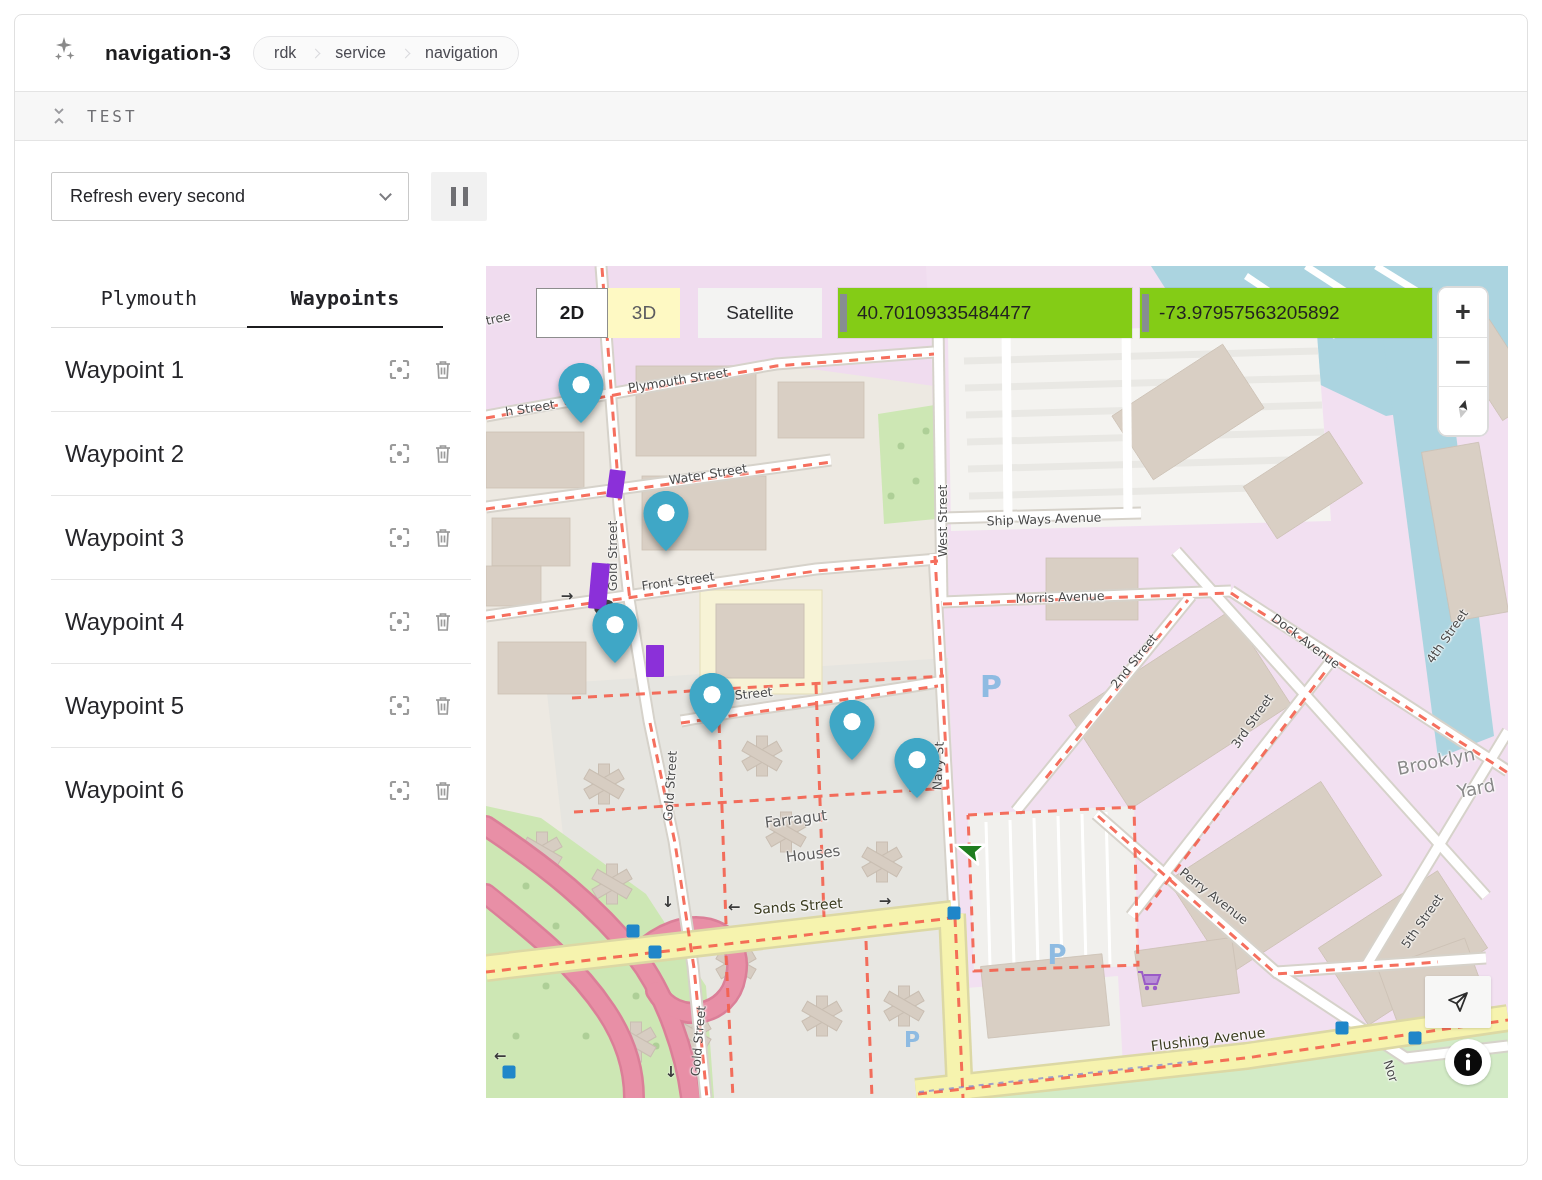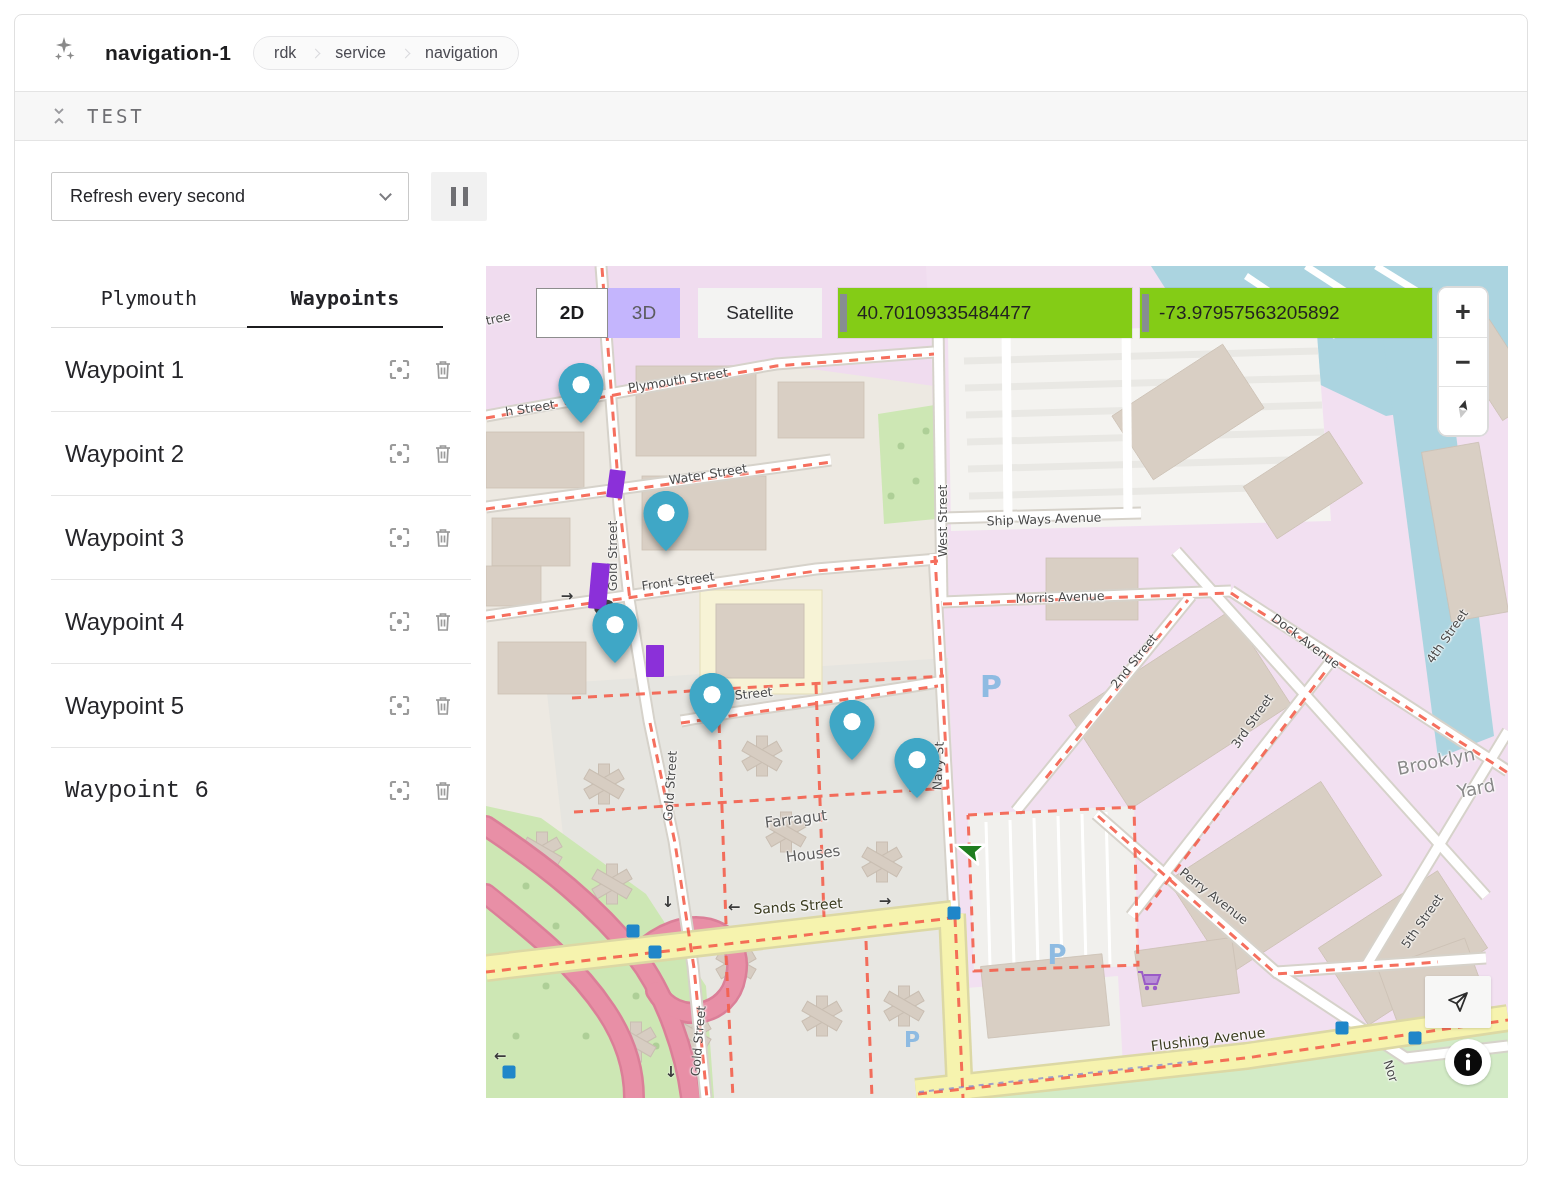--- a/index.html
+++ b/index.html
@@ -13,21 +13,21 @@
   .hdr h1 { font-size:21px; font-weight:bold; color:#1d1d1f; letter-spacing:.2px; }
   .crumbs { display:flex; align-items:center; gap:16px; background:#fafafa; border:1px solid #e6e6e8;
             border-radius:999px; padding:7px 20px; }
   .crumbs span.c { font-size:16px; color:#4a4a52; }
   .crumb-sep { width:7px; height:7px; border:solid #d9d9dc; border-width:0 1.5px 1.5px 0;
                transform:rotate(-45deg); margin-top:1px; }
 
   
   .bar { height:50px; background:#f7f7f7; border-top:1px solid #e4e4e4; border-bottom:1px solid #e4e4e4;
          display:flex; align-items:center; gap:20px; padding:0 36px; cursor:pointer; }
-  .bar .bar-label { font-family:"DejaVu Sans Mono",monospace; font-size:19px; letter-spacing:3px; color:#6f6f73; }
+  .bar .bar-label { font-family:"DejaVu Sans Mono",monospace; font-size:16px; letter-spacing:3px; color:#6f6f73; }
   .bar svg { flex:0 0 auto; }
   .do-bar { margin-top:auto; border-bottom:none; height:50px; }
 
   
   .ctl-row { padding:31px 36px 30px 36px; display:flex; gap:22px; align-items:center; }
   .select { width:358px; height:49px; border:1px solid #c9c9c9; border-radius:2px; background:#fff;
             display:flex; align-items:center; justify-content:space-between; padding:16px 18px; cursor:pointer; }
   .select .sel-label { font-size:18px; color:#26262a; }
   .chev-dn { width:9px; height:9px; border:solid #7c7c80; border-width:0 2px 2px 0; transform:rotate(45deg); margin-top:-4px; }
   .pause-btn { width:56px; height:49px; background:#f1f1f1; border:none; border-radius:2px; cursor:pointer;
@@ -35,21 +35,21 @@
   .pause-btn i { display:block; width:5px; height:19px; background:#6f6f73; }
 
   
   .main-row { display:flex; padding:15px 0 0 36px; height:847px; }
   .panel { width:420px; flex:0 0 aupx; flex-shrink:0; margin-right:15px; }
   .tabs { display:flex; margin-top:20px; font-family:"DejaVu Sans Mono",monospace; }
   .tab { width:196px; text-align:center; font-size:20px; color:#242428; padding-bottom:16px; cursor:pointer; }
   .tab.inactive { border-bottom:1px solid #dcdcdc; }
   .tab.active { font-weight:bold; border-bottom:2px solid #1c1c1e; }
   .wp-row { height:84px; display:flex; align-items:center; border-bottom:1px solid #e5e5e5; padding-right:6px; }
-  .wp-row:last-child { border-bottom:none;font-family:Liberation Mono, monospace; }
+  .wp-row:last-child { border-bottom:none; }
   .wp-name { flex:1; font-size:24px; color:#26262a; padding-left:14px; }
   .icon-btn { background:none; border:none; cursor:pointer; width:44px; height:44px;
               display:flex; align-items:center; justify-content:center; }
 
   
   .map { position:relative; width:1022px; height:832px; overflow:hidden; background:#ede9e2; cursor:grab; }
   .map-bg { position:absolute; inset:0; }
   .map-ov { position:absolute; inset:0; }
   .mlabel { position:absolute; font-family:"DejaVu Sans",sans-serif; font-size:12.5px; color:#4a4a4a;
             white-space:nowrap; pointer-events:none;
@@ -63,21 +63,21 @@
   .mobstacle { position:absolute; border-radius:1px; }
   .mpin { position:absolute; width:46px; height:60px; transform:translate(-50%,-100%); cursor:pointer; }
   .mpin svg { filter:drop-shadow(0 4px 3px rgba(0,0,0,.35)); }
   .mrobot { position:absolute; width:36px; height:36px; transform:translate(-50%,-50%); }
 
   
   .map-topbar { position:absolute; left:38px; top:22px; display:flex; align-items:flex-start; }
   .mode-group { display:flex;padding-left:12px; }
   .mode-btn { width:72px; height:50px; font-size:19px; cursor:pointer; font-family:"Liberation Sans",sans-serif; }
   .mode-btn.active { background:#fff; border:1px solid #8d8d8d; font-weight:bold; color:#1c1c1e; }
-  .mode-btn.idle { background:#c4b5fd; border:none; color:#5c5c60; }
+  .mode-btn.idle { background:#fef9c3; border:none; color:#5c5c60; }
   .sat-btn { margin-left:18px; width:124px; height:50px; background:#f3f3f2; border:none; font-size:19px;
              color:#2a2a2e; cursor:pointer; font-family:"Liberation Sans",sans-serif; }
   .coord { margin-left:16px; width:294px; height:50px; background:#84cc16; display:flex; align-items:center; box-shadow:0 0 0 1px rgba(0,0,0,.06); }
   .coord + .coord { margin-left:8px; width:292px; }
   .coord .accent { width:7px; height:38px; background:#878d92; margin:0 10px 0 2px; flex:0 0 auto; }
   .coord input { border:none; outline:none; font-size:19px; color:#222; width:100%; font-family:"Liberation Sans",sans-serif; background:transparent; }
   .zoom-ctl { position:absolute; right:19px; top:20px; width:52px; background:#fff; border-radius:10px;
               border:2px solid rgba(0,0,0,.14); overflow:hidden; }
   .zoom-ctl button { display:block; width:100%; height:49px; background:#fff; border:none; cursor:pointer;
                      font-size:27px; font-weight:bold; color:#333; }
@@ -95,21 +95,21 @@
 <div class="card">
 
   <div class="hdr">
     <span>
       <svg width="32" height="30" viewBox="0 0 32 30" fill="#8a8a8a">
         <path d="M13 1 L14.8 7.2 L21 9 L14.8 10.8 L13 17 L11.2 10.8 L5 9 L11.2 7.2 Z"></path>
         <path d="M7.5 17 L8.4 19.6 L11 20.5 L8.4 21.4 L7.5 24 L6.6 21.4 L4 20.5 L6.6 19.6 Z"></path>
         <path d="M19.5 15.5 L20.5 18.5 L23.5 19.5 L20.5 20.5 L19.5 23.5 L18.5 20.5 L15.5 19.5 L18.5 18.5 Z"></path>
       </svg>
     </span>
-    <h1>navigation-1</h1>
+    <h1>navigation-3</h1>
     <div class="crumbs">
       <span class="c">rdk</span>
       <span class="crumb-sep"></span>
       <span class="c">service</span>
       <span class="crumb-sep"></span>
       <span class="c">navigation</span>
     </div>
   </div>
 
   <div class="bar">

